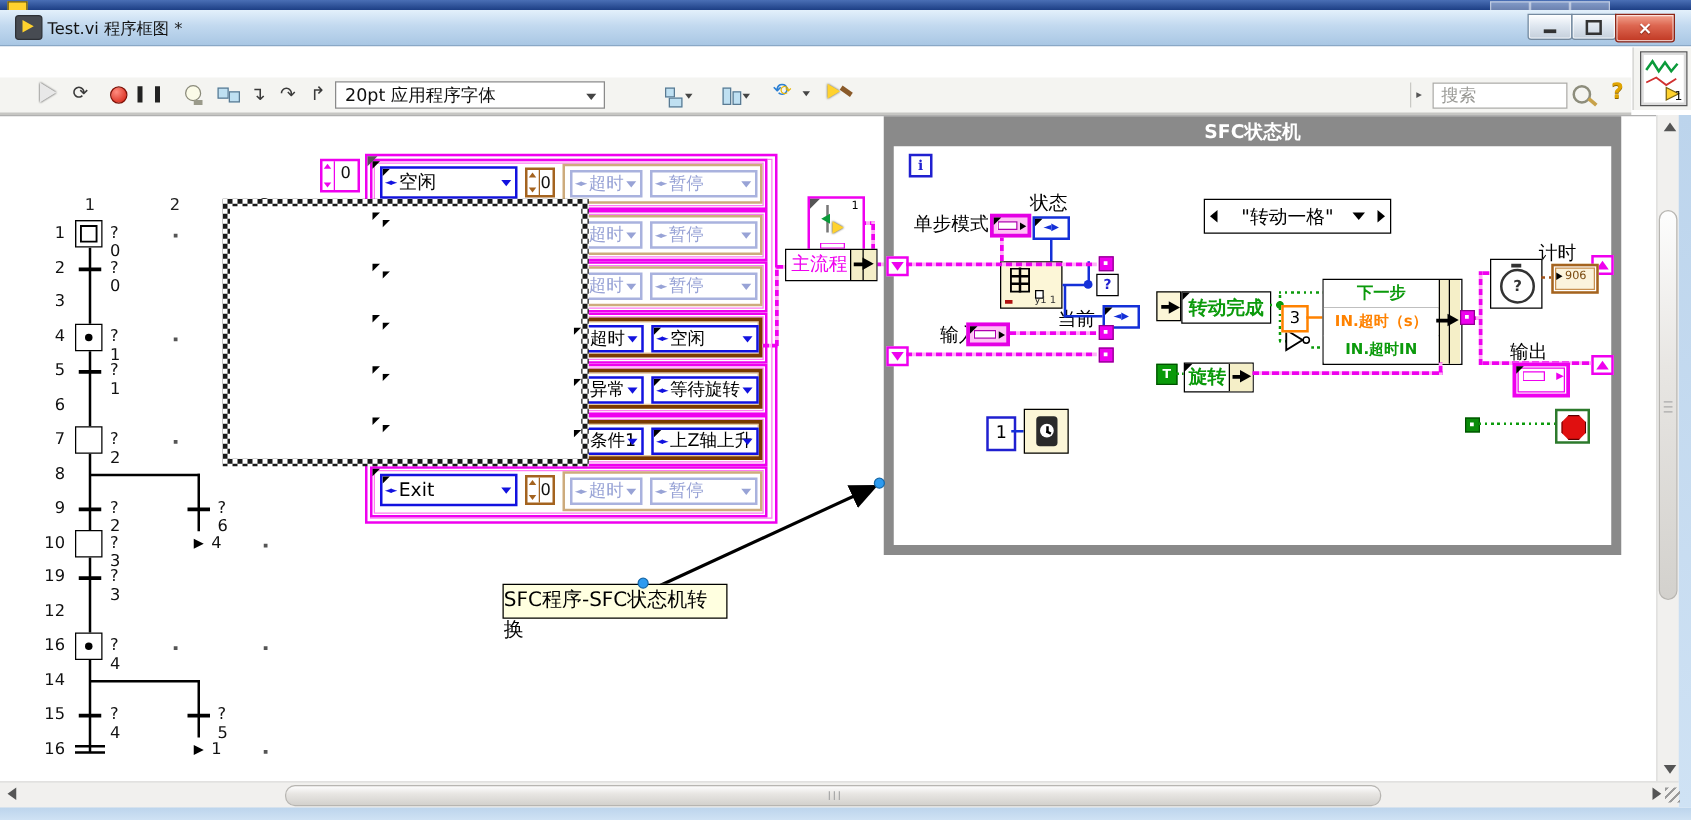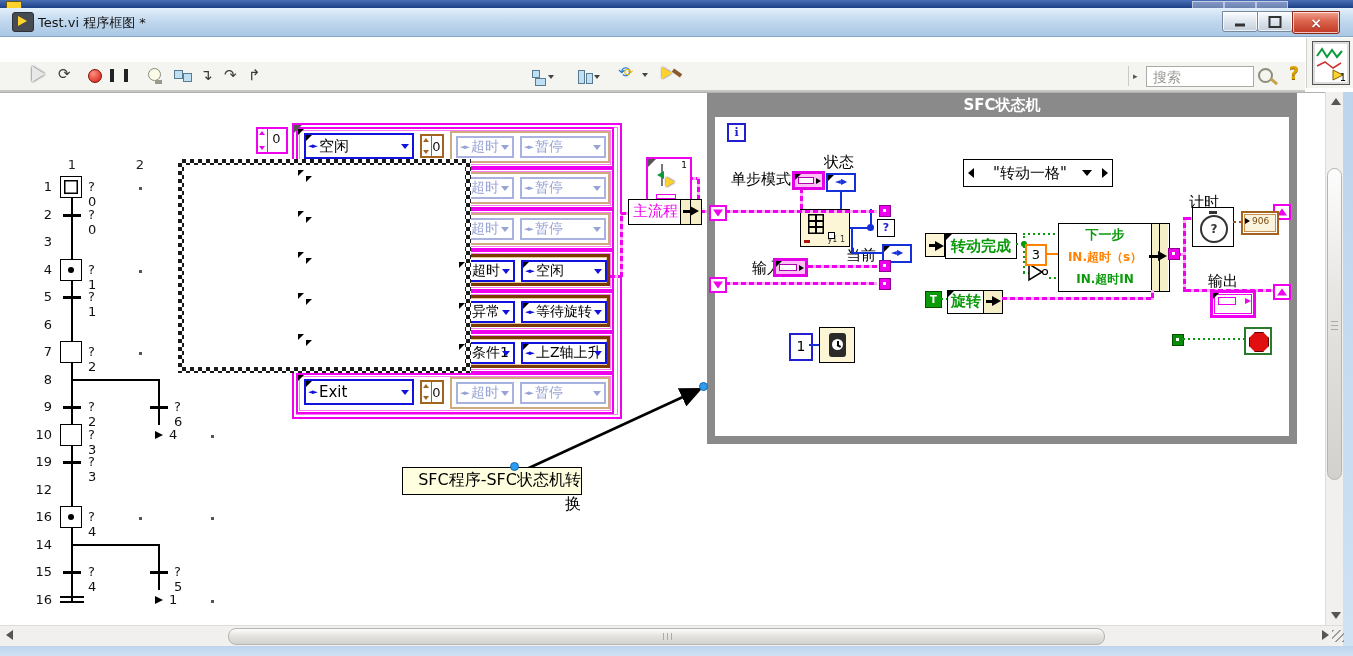--- a/index.html
+++ b/index.html
@@ -111,21 +111,21 @@
   .term-mag:after{content:"";position:absolute;left:3px;top:3px;right:8px;bottom:3px;background:#fff;box-shadow:inset 0 0 0 1px #b000b0;}
   .term-mag .arr{position:absolute;right:1px;top:50%;margin-top:-3px;border-left:5px solid #000;border-top:3px solid transparent;border-bottom:3px solid transparent;z-index:2;}
   .lbl{font-size:15px;color:#000;white-space:nowrap;}
   .node{background:#fcf6d7;border:1px solid #000;box-sizing:border-box;}
   .greentext{color:#0b9a0b;font-weight:bold;}
   .orangetext{color:#ff8200;font-weight:bold;}
   .bundlerow{position:absolute;left:0;width:92px;height:22px;line-height:22px;text-align:center;font-size:13px;border-bottom:1px solid #000;background:#fff;overflow:hidden;white-space:nowrap;}
   .blkarrow{width:0;height:0;border-left:9px solid #000;border-top:5px solid transparent;border-bottom:5px solid transparent;}
   .blkbar{background:#000;height:3px;}
   .junc{border-radius:50%;}
-  #callout{background:#ffffe0;border:1px solid #000;font-size:16px;color:#000;text-align:right;line-height:24px;}
+  #callout{background:#ffffe0;border:1px solid #000;font-size:16px;color:#000;text-align:left;line-height:24px;}
   .bluedot{width:7px;height:7px;border-radius:50%;background:#2d9bf0;border:1px solid #1668a8;}
   
   .sbtrack{background:#f1f0ee;}
   .sbthumb{background:linear-gradient(#fdfdfd,#e8e6e3 40%,#d3d1cd);border:1px solid #b7b5b1;border-radius:8px;box-sizing:border-box;}
   .gripv{position:absolute;left:3px;right:3px;height:1px;background:#aaa;}
   .griph{position:absolute;top:4px;bottom:4px;width:1px;background:#aaa;}
   .bluestrip{background:linear-gradient(#bcd4ec,#cfe2f4);}
 </style>
 </head>
 <body>
@@ -168,20 +168,24 @@
     <div class="abs tico" style="left:148px;">
         <div class="bulb"></div>
       </div>
     <div class="abs tico" style="left:174px;top:8px;">
       <div class="sqico" style="left:0;top:0;width:7px;height:7px;"></div>
         <div class="sqico" style="left:9px;top:3px;width:7px;height:7px;"></div>
     </div>
     <div class="abs tico glyphico" style="left:200px;top:3px;">↴</div>
     <div class="abs tico glyphico" style="left:224px;top:3px;">↷</div>
     <div class="abs tico glyphico" style="left:248px;top:3px;">↱</div>
+    <div class="abs" id="fontbox">
+      <span>20pt 应用程序字体</span>
+      <span class="dd"></span>
+    </div>
     <div class="abs tico" style="left:532px;top:8px;">
       <div class="sqico" style="left:0;top:0;width:6px;height:6px;"></div>
         <div class="sqico" style="left:3px;top:8px;width:9px;height:6px;"></div>
       <div class="ddmini" style="left:16px;top:5px;"></div>
     </div>
     <div class="abs tico" style="left:576px;top:8px;">
       <div class="sqico" style="left:2px;top:0;width:5px;height:12px;"></div>
         <div class="sqico" style="left:10px;top:3px;width:5px;height:9px;"></div>
       <div class="ddmini" style="left:18px;top:5px;"></div>
     </div>
@@ -620,21 +624,21 @@
         <div style="position:absolute;left:8px;top:12px;width:4px;height:1.5px;background:#000;transform:rotate(25deg);"></div>
       </div>
     </div>
 
     <div class="abs gtun" style="left:1172px;top:241px;"></div>
     <div class="abs hwg" style="left:1183px;top:245px;width:61px;"></div>
     <div class="abs" style="left:1244px;top:234px;width:24px;height:24px;background:#fff;border:2px solid #2c7a2c;">
       <div style="position:absolute;left:3px;top:3px;width:18px;height:18px;background:#e01010;border:1px solid #5a0000;clip-path:polygon(30% 0,70% 0,100% 30%,100% 70%,70% 100%,30% 100%,0 70%,0 30%);"></div>
     </div>
 
-    <div class="abs lbl" style="left:1189px;top:100px;">计时</div>
+    <div class="abs lbl" style="left:1231px;top:100px;">计时</div>
     <div class="abs" style="left:1192px;top:114px;width:40px;height:38px;background:#fff;border:1px solid #000;">
       <div style="position:absolute;left:16px;top:3px;width:8px;height:3px;background:#333;"></div>
       <div style="position:absolute;left:7px;top:7px;width:24px;height:24px;border:2px solid #333;border-radius:50%;text-align:center;font-size:12px;font-weight:bold;color:#333;line-height:24px;">?</div>
     </div>
     <div class="abs hwbr" style="left:1233px;top:128px;width:8px;"></div>
     <div class="abs" style="left:1241px;top:118px;width:34px;height:20px;border:2px solid #a4631f;background:#fbf3dc;box-shadow:inset 0 0 0 1px #fff,inset 0 0 0 2px #c89050;">
       <div class="blkarrow" style="position:absolute;left:2px;top:5px;border-left-width:5px;border-top-width:3px;border-bottom-width:3px;"></div>
       <span style="position:absolute;left:9px;top:3px;font-size:9px;color:#7a4a10;">906</span>
     </div>
 

